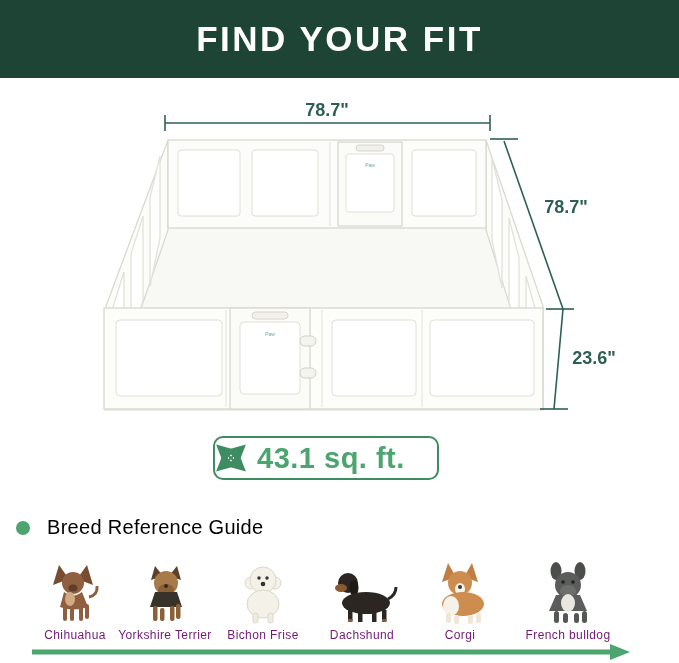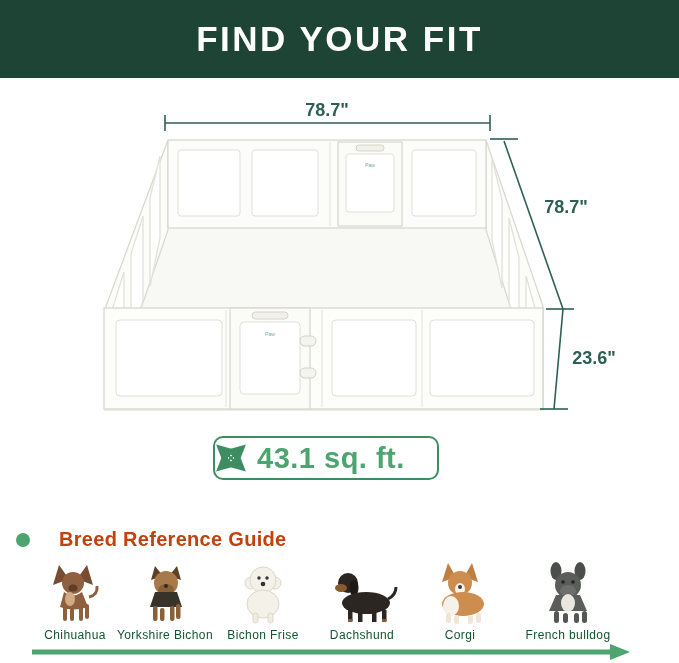--- a/index.html
+++ b/index.html
@@ -18,25 +18,25 @@
 
   
   .area-badge{position:absolute;left:213px;top:436px;width:226px;height:44px;
               border:2.5px solid #3e8d62;border-radius:10px;background:#ffffff;
               display:flex;align-items:center;gap:10px;box-sizing:border-box;}
   .area-badge .label{color:#4ca46f;font-size:29px;font-weight:bold;letter-spacing:0.5px;}
 
   
   .breed-header{position:absolute;left:16px;top:512px;display:flex;align-items:center;gap:13px;}
   .breed-dot{width:14px;height:14px;border-radius:50%;background:#4ca46f;}
-  .breed-title{margin:16px;font-size:20px;font-weight:700;color:#c2410c;letter-spacing:0.3px;}
+  .breed-title{margin:4px;font-size:20px;font-weight:400;color:#000000;letter-spacing:0.3px;}
 
   .breed-item{position:absolute;top:561px;width:110px;text-align:center;}
   .breed-item svg{display:block;margin:0 auto;}
-  .breed-label{margin-top:3px;font-size:12px;color:#14532d;letter-spacing:0.4px;}
+  .breed-label{margin-top:3px;font-size:12px;color:#701a75;letter-spacing:0.4px;}
 
   .arrow-svg{position:absolute;left:0;top:641px;width:679px;height:22px;}
 </style>
 </head>
 <body>
 
 <div id="page">
 
   <div class="banner">
     <h1>FIND YOUR FIT</h1>
@@ -162,21 +162,21 @@
       <polygon points="52,5 56,19 44,15" fill="#5c4027"></polygon>
       <circle cx="41" cy="22" r="12" fill="#a87a4a"></circle>
       <ellipse cx="41" cy="29" rx="8" ry="6" fill="#8a6136"></ellipse>
       <circle cx="41" cy="25" r="2" fill="#2b2b2b"></circle>
       <path d="M30,31 h22 l5,15 h-32 Z" fill="#37332b"></path>
       <rect x="28" y="45" width="4.5" height="15" rx="2" fill="#8a6136"></rect>
       <rect x="35" y="47" width="4.5" height="13" rx="2" fill="#8a6136"></rect>
       <rect x="45" y="45" width="4.5" height="15" rx="2" fill="#8a6136"></rect>
       <rect x="51" y="43" width="4.5" height="15" rx="2" fill="#8a6136"></rect>
     </svg>
-    <div class="breed-label">Yorkshire Bichon</div>
+    <div class="breed-label">Yorkshire Terrier</div>
   </div>
 
   <div class="breed-item" style="left:307px">
     <svg width="84" height="64" viewBox="0 0 84 64">
       <circle cx="28" cy="22" r="10" fill="#2b2622"></circle>
       <ellipse cx="21" cy="27" rx="6" ry="4" fill="#8a5a30"></ellipse>
       <ellipse cx="34" cy="27" rx="4.5" ry="8" fill="#1d1a16"></ellipse>
       <ellipse cx="46" cy="42" rx="24" ry="11" fill="#2b2622"></ellipse>
       <rect x="28" y="49" width="4.5" height="11" fill="#2b2622"></rect>
       <rect x="38" y="51" width="4.5" height="10" fill="#2b2622"></rect>

